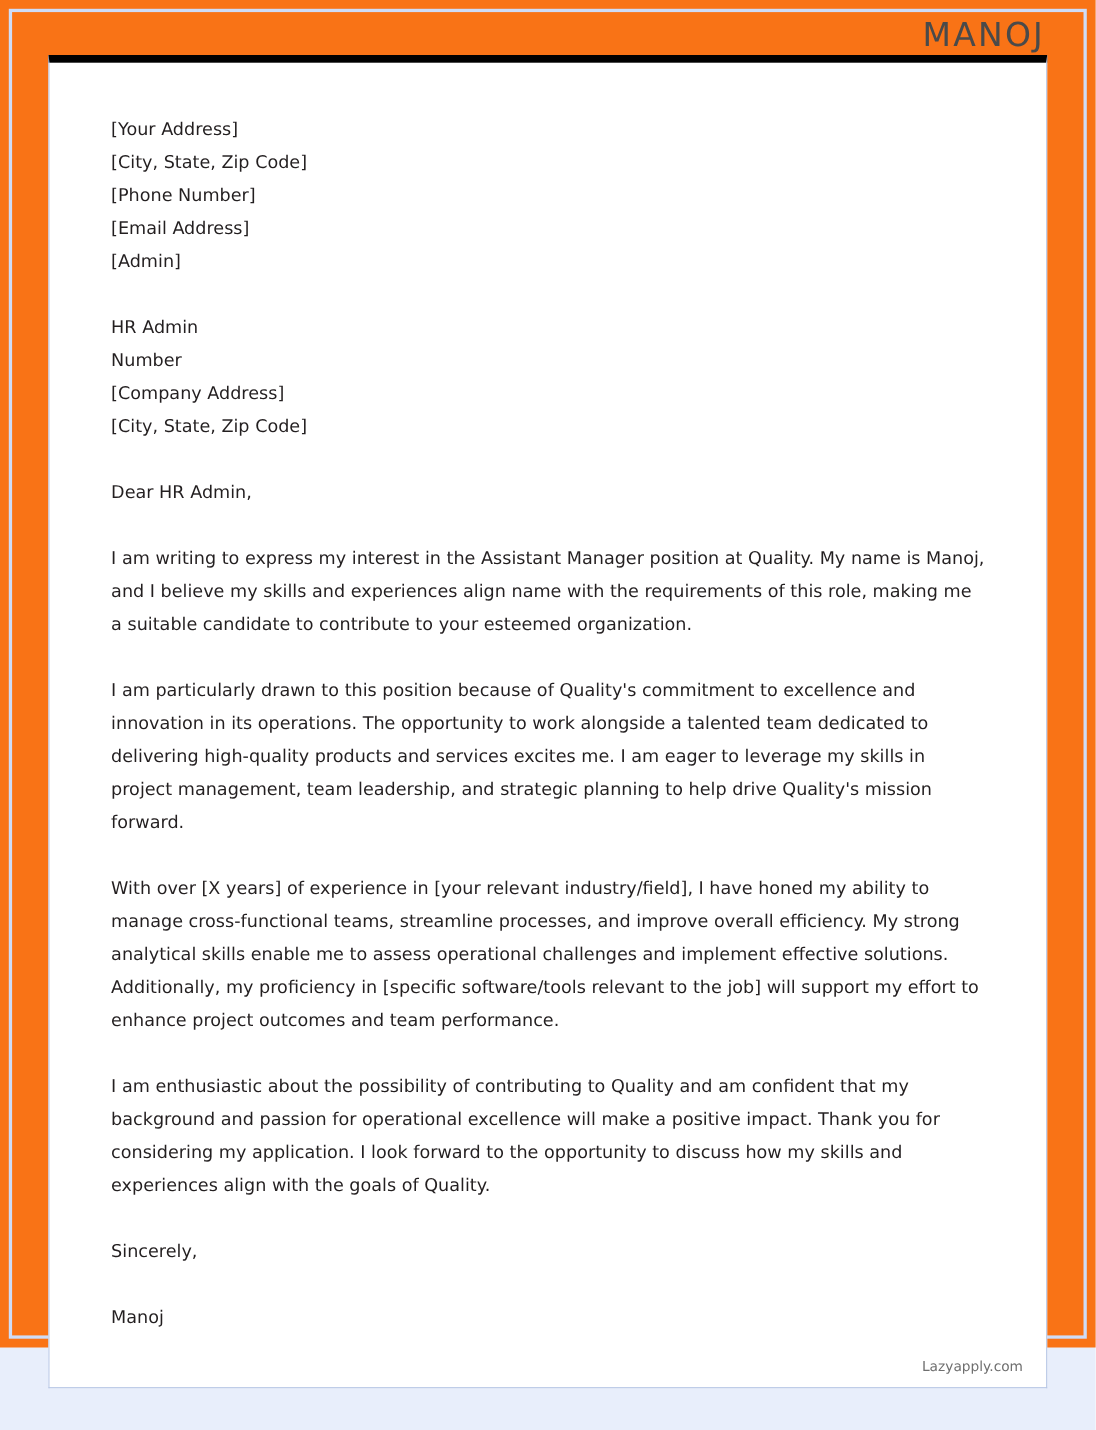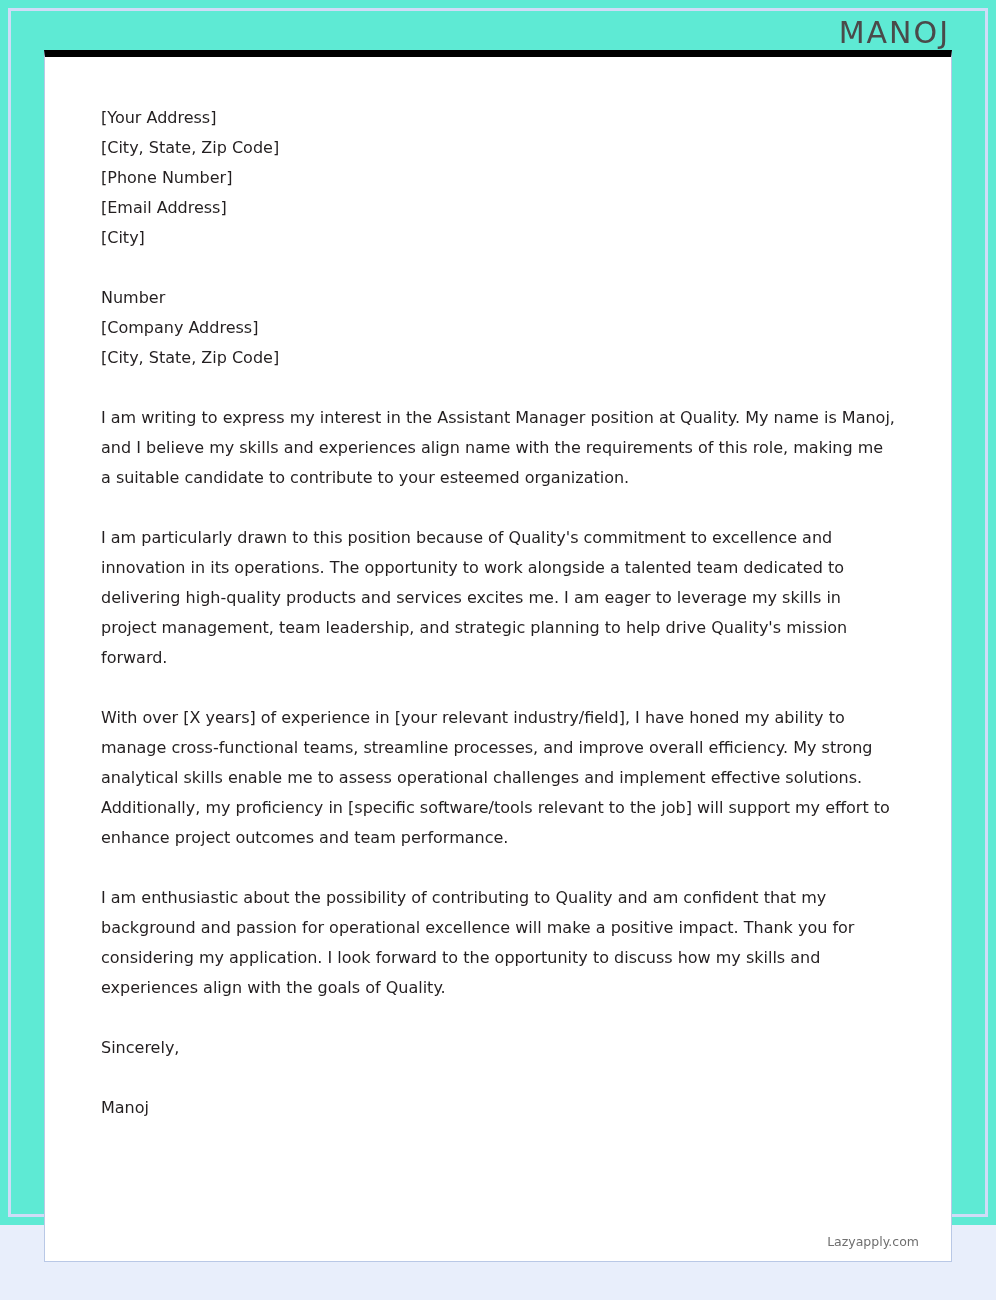--- a/index.html
+++ b/index.html
@@ -11,21 +11,21 @@
     height: 1300px;
     background: #e8eefb;
     font-family: "Liberation Sans", sans-serif;
     overflow: hidden;
   }
 
   .page {
     position: relative;
     width: 996px;
     height: 1225px;
-    background: #5eead4;
+    background: #f97316;
     box-sizing: border-box;
     padding: 0;
   }
 
   
   .outer-frame {
     position: absolute;
     left: 8px;
     top: 8px;
     right: 8px;
@@ -85,21 +85,21 @@
   .sign-name {
     margin: 0 0 0 0;
   }
   .date {
     margin: 30px 0 0 0;
     color: #3d85d8;
   }
 
   .footer-brand {
     position: absolute;
-    right: 32px;
+    right: 21px;
     bottom: 12px;
     font-family: "DejaVu Sans", sans-serif;
     font-size: 12.5px;
     color: #6f6f6f;
   }
 </style>
 </head>
 <body>
 
 <div class="page">
@@ -110,29 +110,31 @@
 
   <div class="sheet">
 
     <div class="letter">
 
       <div class="block">
         <span class="line">[Your Address]</span>
         <span class="line">[City, State, Zip Code]</span>
         <span class="line">[Phone Number]</span>
         <span class="line">[Email Address]</span>
-        <span class="line">[City]</span>
+        <span class="line">[Admin]</span>
       </div>
 
       <div class="block">
+        <span class="line">HR Admin</span>
         <span class="line">Number</span>
         <span class="line">[Company Address]</span>
         <span class="line">[City, State, Zip Code]</span>
       </div>
 
+      <p class="para">Dear HR Admin,</p>
 
       <p class="para">I am writing to express my interest in the Assistant Manager position at Quality. My name is Manoj, and I believe my skills and experiences align name with the requirements of this role, making me a suitable candidate to contribute to your esteemed organization.</p>
       <p class="para">I am particularly drawn to this position because of Quality's commitment to excellence and innovation in its operations. The opportunity to work alongside a talented team dedicated to delivering high-quality products and services excites me. I am eager to leverage my skills in project management, team leadership, and strategic planning to help drive Quality's mission forward.</p>
       <p class="para">With over [X years] of experience in [your relevant industry/field], I have honed my ability to manage cross-functional teams, streamline processes, and improve overall efficiency. My strong analytical skills enable me to assess operational challenges and implement effective solutions. Additionally, my proficiency in [specific software/tools relevant to the job] will support my effort to enhance project outcomes and team performance.</p>
       <p class="para">I am enthusiastic about the possibility of contributing to Quality and am confident that my background and passion for operational excellence will make a positive impact. Thank you for considering my application. I look forward to the opportunity to discuss how my skills and experiences align with the goals of Quality.</p>
 
       <p class="para">Sincerely,</p>
 
       <p class="sign-name">Manoj</p>
 

